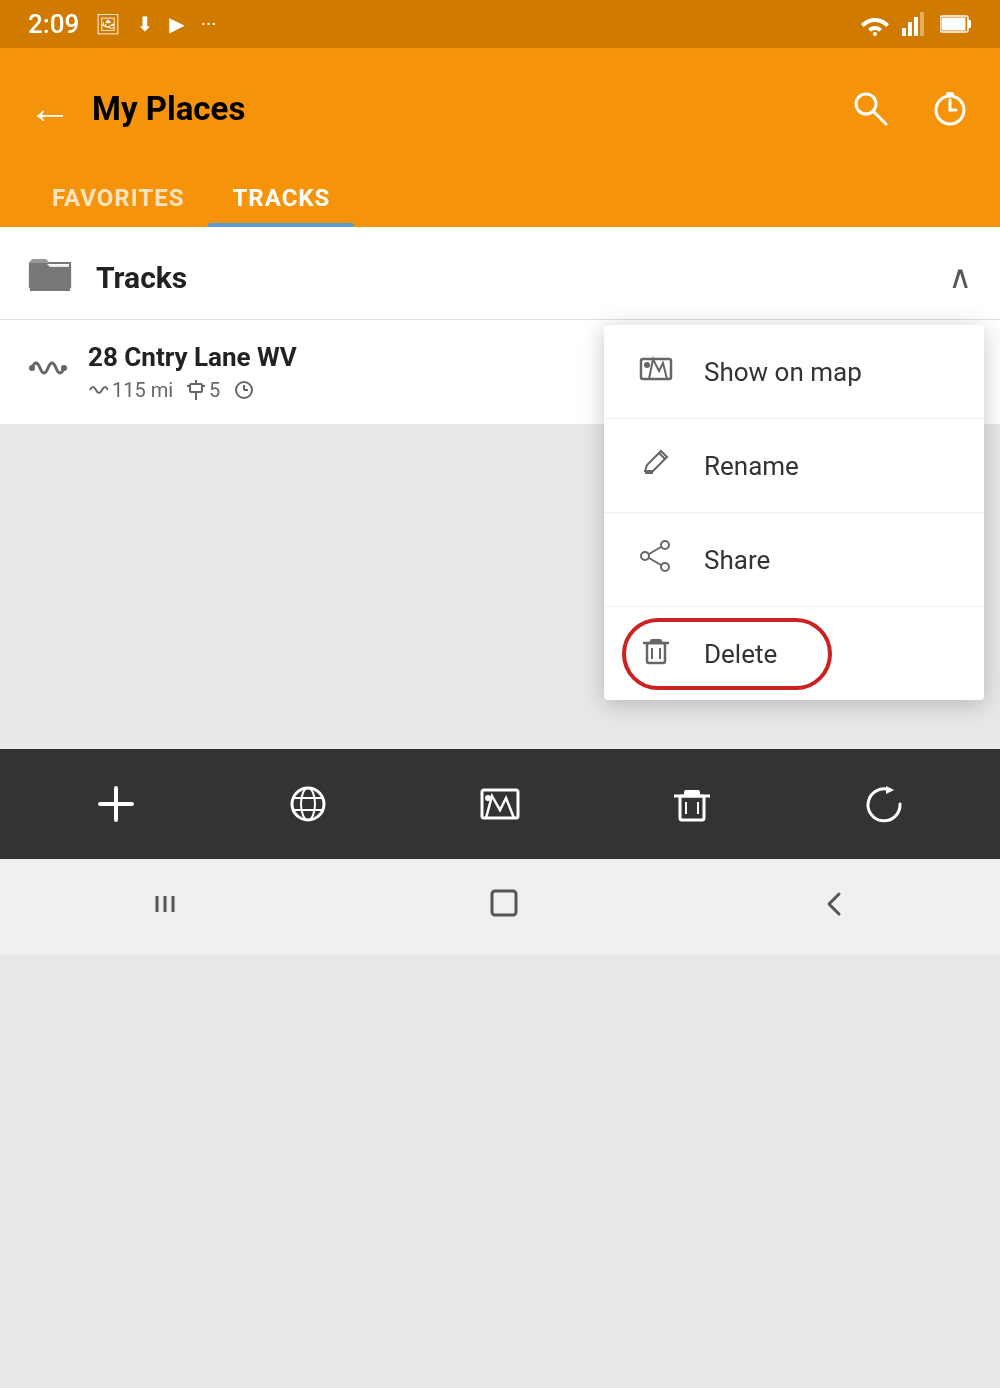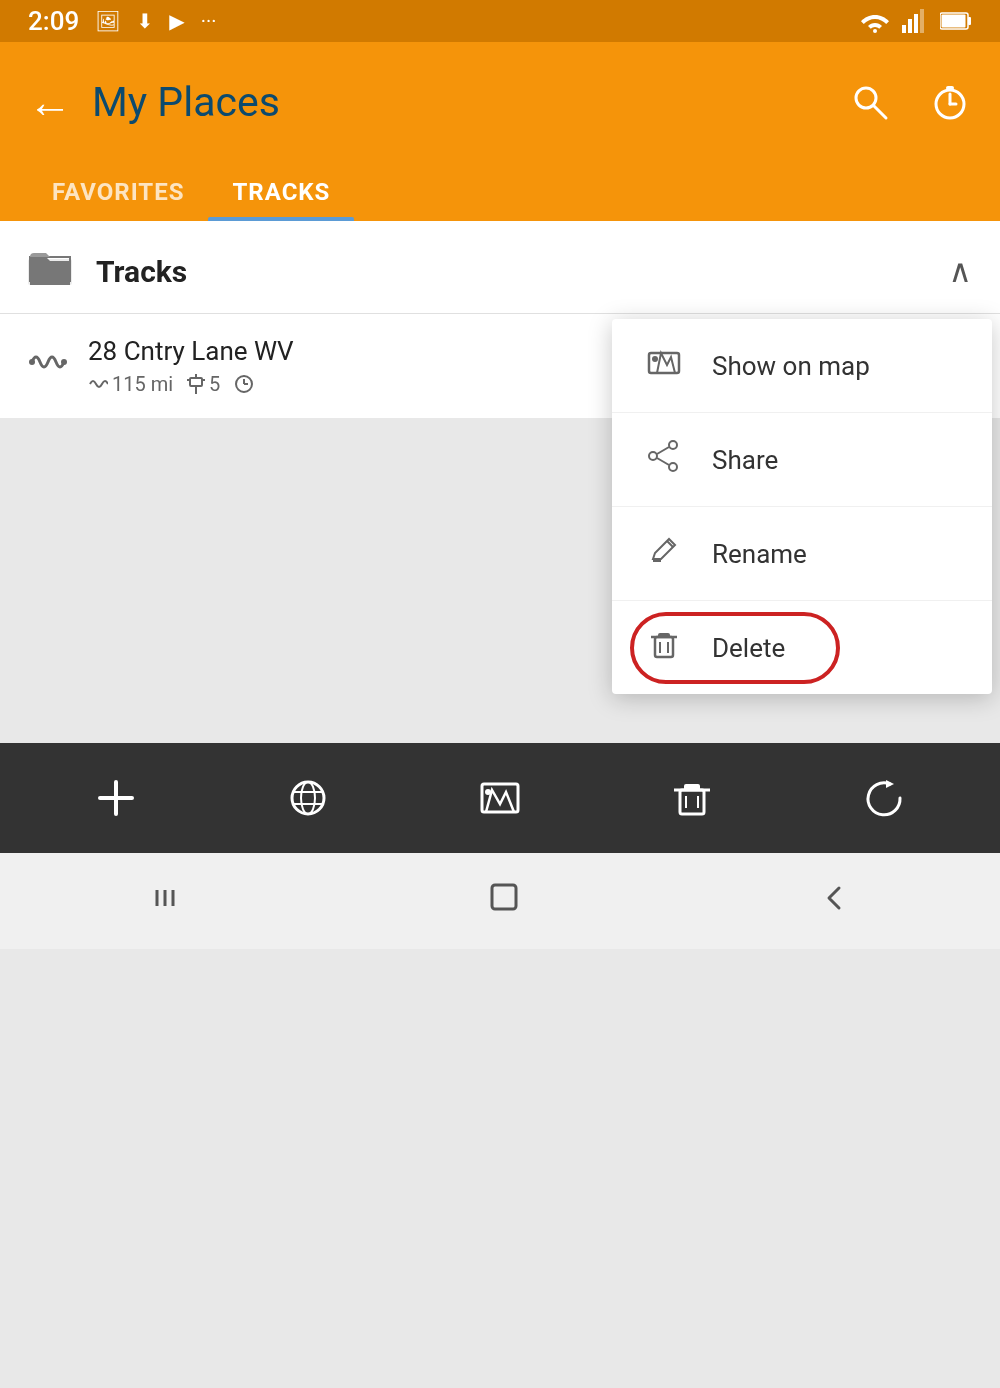--- a/index.html
+++ b/index.html
@@ -8,21 +8,21 @@
       height: 1388px;
       background: #e8e8e8;
       font-family: 'Roboto', Arial, sans-serif;
       overflow: hidden;
       position: relative;
     }
 
     
     .status-bar {
       background: #d17a00;
-      height: 42px;
+      height: 48px;
       display: flex;
       align-items: center;
       justify-content: space-between;
       padding: 0 28px;
     }
     .status-bar-left {
       display: flex;
       align-items: center;
       gap: 16px;
     }
@@ -55,23 +55,23 @@
       align-items: center;
     }
     .back-btn {
       color: white;
       font-size: 44px;
       cursor: pointer;
       margin-right: 20px;
       line-height: 1;
     }
     .header-title {
-      color: #0c4a6e;
-      font-size: 41px;
-      font-weight: 400;
+      color: #000000;
+      font-size: 33px;
+      font-weight: 700;
     }
     .header-right {
       display: flex;
       align-items: center;
       gap: 36px;
     }
 
     
     .tabs {
       background: #f5940a;
@@ -150,21 +150,21 @@
     .track-wavy-icon {
       font-size: 34px;
       color: #666;
       margin-right: 20px;
     }
     .track-info {
       flex: 1;
     }
     .track-name {
       font-size: 26px;
-      font-weight: 400;
+      font-weight: 700;
       color: #222;
     }
     .track-meta {
       display: flex;
       align-items: center;
       gap: 14px;
       margin-top: 6px;
       color: #666;
       font-size: 20px;
     }
@@ -177,21 +177,21 @@
     
     .gray-area {
       background: #e8e8e8;
       height: 530px;
       position: relative;
     }
 
     
     .context-menu {
       position: absolute;
-      right: 8px;
+      right: 16px;
       top: -100px;
       width: 380px;
       background: white;
       box-shadow: 0 4px 24px rgba(0,0,0,0.22);
       border-radius: 4px;
       z-index: 100;
       overflow: hidden;
     }
     .menu-item {
       display: flex;
@@ -397,39 +397,39 @@
           </svg>
         </span>
         <span class="menu-label">Show on map</span>
       </div>
 
 
 
       <div class="menu-item">
         <span class="menu-icon">
           <svg width="34" height="34" viewBox="0 0 34 34" fill="none">
+            <path d="M6 26 L8 20 L22 6 L28 12 L14 26 Z" stroke="#666" stroke-width="2" fill="none"></path>
+            <line x1="20" y1="8" x2="26" y2="14" stroke="#666" stroke-width="2"></line>
+            <line x1="6" y1="28" x2="14" y2="28" stroke="#666" stroke-width="2"></line>
+          </svg>
+        </span>
+        <span class="menu-label">Rename</span>
+      </div>
+
+      <div class="menu-item">
+        <span class="menu-icon">
+          <svg width="34" height="34" viewBox="0 0 34 34" fill="none">
             <circle cx="26" cy="6" r="4" stroke="#666" stroke-width="2" fill="none"></circle>
             <circle cx="6" cy="17" r="4" stroke="#666" stroke-width="2" fill="none"></circle>
             <circle cx="26" cy="28" r="4" stroke="#666" stroke-width="2" fill="none"></circle>
             <line x1="10" y1="15" x2="22" y2="8" stroke="#666" stroke-width="2"></line>
             <line x1="10" y1="19" x2="22" y2="26" stroke="#666" stroke-width="2"></line>
           </svg>
         </span>
         <span class="menu-label">Share</span>
-      </div>
-
-      <div class="menu-item">
-        <span class="menu-icon">
-          <svg width="34" height="34" viewBox="0 0 34 34" fill="none">
-            <path d="M6 26 L8 20 L22 6 L28 12 L14 26 Z" stroke="#666" stroke-width="2" fill="none"></path>
-            <line x1="20" y1="8" x2="26" y2="14" stroke="#666" stroke-width="2"></line>
-            <line x1="6" y1="28" x2="14" y2="28" stroke="#666" stroke-width="2"></line>
-          </svg>
-        </span>
-        <span class="menu-label">Rename</span>
       </div>
 
       <div class="menu-item menu-item-delete">
         <div class="delete-highlight"></div>
         <span class="menu-icon">
           <svg width="34" height="34" viewBox="0 0 34 34" fill="none">
             <rect x="8" y="10" width="18" height="20" rx="2" stroke="#666" stroke-width="2.5" fill="none"></rect>
             <line x1="4" y1="10" x2="30" y2="10" stroke="#666" stroke-width="2.5"></line>
             <path d="M13 6 h8 a2 2 0 0 1 2 2 v2 H11 V8 a2 2 0 0 1 2-2z" fill="#666"></path>
             <line x1="13" y1="15" x2="13" y2="26" stroke="#666" stroke-width="2"></line>

